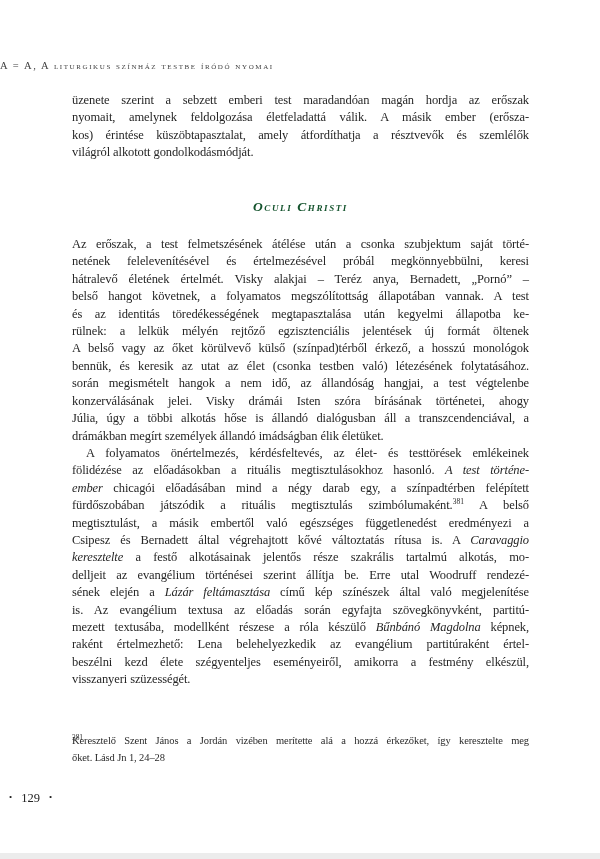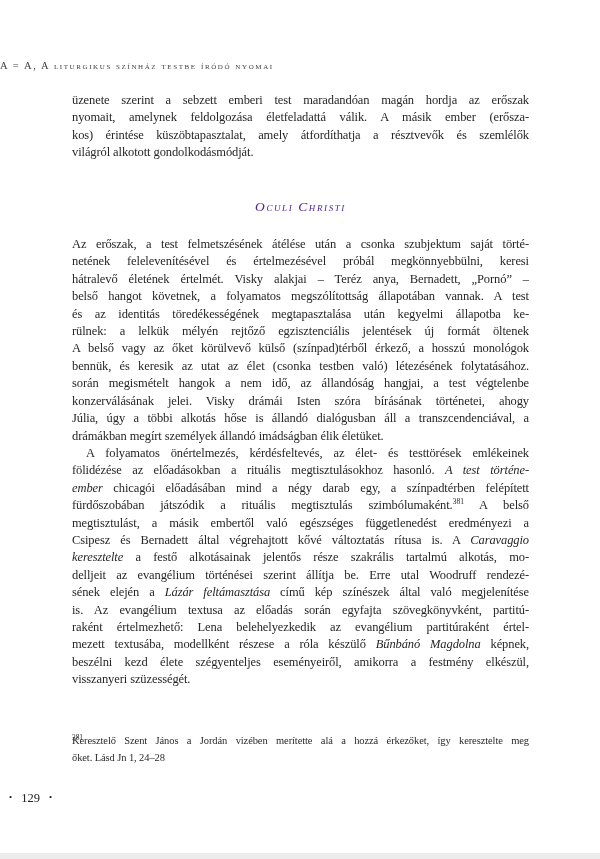--- a/index.html
+++ b/index.html
@@ -33,23 +33,23 @@
   }
   .line.last { text-align-last: left; }
   .line.indent { padding-left: 14px; }
   .i { font-style: italic; }
   sup { font-size: 0.6em; vertical-align: super; line-height: 0; letter-spacing: 0; }
 
   .section-heading {
     margin: 36px 0 21px 0;
     text-align: center; text-align-last: center;
     white-space: normal;
-    font-style: italic; font-variant: small-caps; font-weight: normal;
+    font-style: italic; font-variant: small-caps; font-weight: bold;
     font-size: 13.5px; letter-spacing: 1.6px;
-    color: #4c1d95;
+    color: #14532d;
   }
 
   .footnote {
     position: absolute; left: 72px; width: 457px; top: 733px;
     font-size: 10.5px; line-height: 16.8px;
     letter-spacing: -0.1px;
     color: #2a2a2a;
   }
   .fn-num {
     position: absolute; left: 0; top: 1px;
@@ -108,22 +108,22 @@
         <div class="line indent"><span>A folyamatos önértelmezés, kérdésfeltevés, az élet- és testtörések emlékeinek</span></div>
         <div class="line"><span>fölidézése az előadásokban a rituális megtisztulásokhoz hasonló. </span><span class="i">A test történe-</span></div>
         <div class="line"><span class="i">ember</span><span> chicagói előadásában mind a négy darab egy, a színpadtérben felépített</span></div>
         <div class="line"><span>fürdőszobában játszódik a rituális megtisztulás szimbólumaként.</span><sup>381</sup><span> A belső</span></div>
         <div class="line"><span>megtisztulást, a másik embertől való egészséges függetlenedést eredményezi a</span></div>
         <div class="line"><span>Csipesz és Bernadett által végrehajtott kővé változtatás rítusa is. A </span><span class="i">Caravaggio</span></div>
         <div class="line"><span class="i">keresztelte</span><span> a festő alkotásainak jelentős része szakrális tartalmú alkotás, mo-</span></div>
         <div class="line"><span>delljeit az evangélium történései szerint állítja be. Erre utal Woodruff rendezé-</span></div>
         <div class="line"><span>sének elején a </span><span class="i">Lázár feltámasztása</span><span> című kép színészek által való megjelenítése</span></div>
         <div class="line"><span>is. Az evangélium textusa az előadás során egyfajta szövegkönyvként, partitú-</span></div>
+        <div class="line"><span>mezett textusába, modellként részese a róla készülő </span><span class="i">Bűnbánó Magdolna</span><span> képnek,</span></div>
         <div class="line"><span>raként értelmezhető: Lena belehelyezkedik az evangélium partitúraként értel-</span></div>
-        <div class="line"><span>mezett textusába, modellként részese a róla készülő </span><span class="i">Bűnbánó Magdolna</span><span> képnek,</span></div>
         <div class="line"><span>beszélni kezd élete szégyenteljes eseményeiről, amikorra a festmény elkészül,</span></div>
         <div class="line last"><span>visszanyeri szüzességét.</span></div>
       </div>
   </div>
 
   <div class="footnote">
     <span class="fn-num">381</span>
     <div class="fn-body">
         <div class="line"><span>Keresztelő Szent János a Jordán vizében merítette alá a hozzá érkezőket, így keresztelte meg</span></div>
         <div class="line last"><span>őket. Lásd Jn 1, 24–28</span></div>

